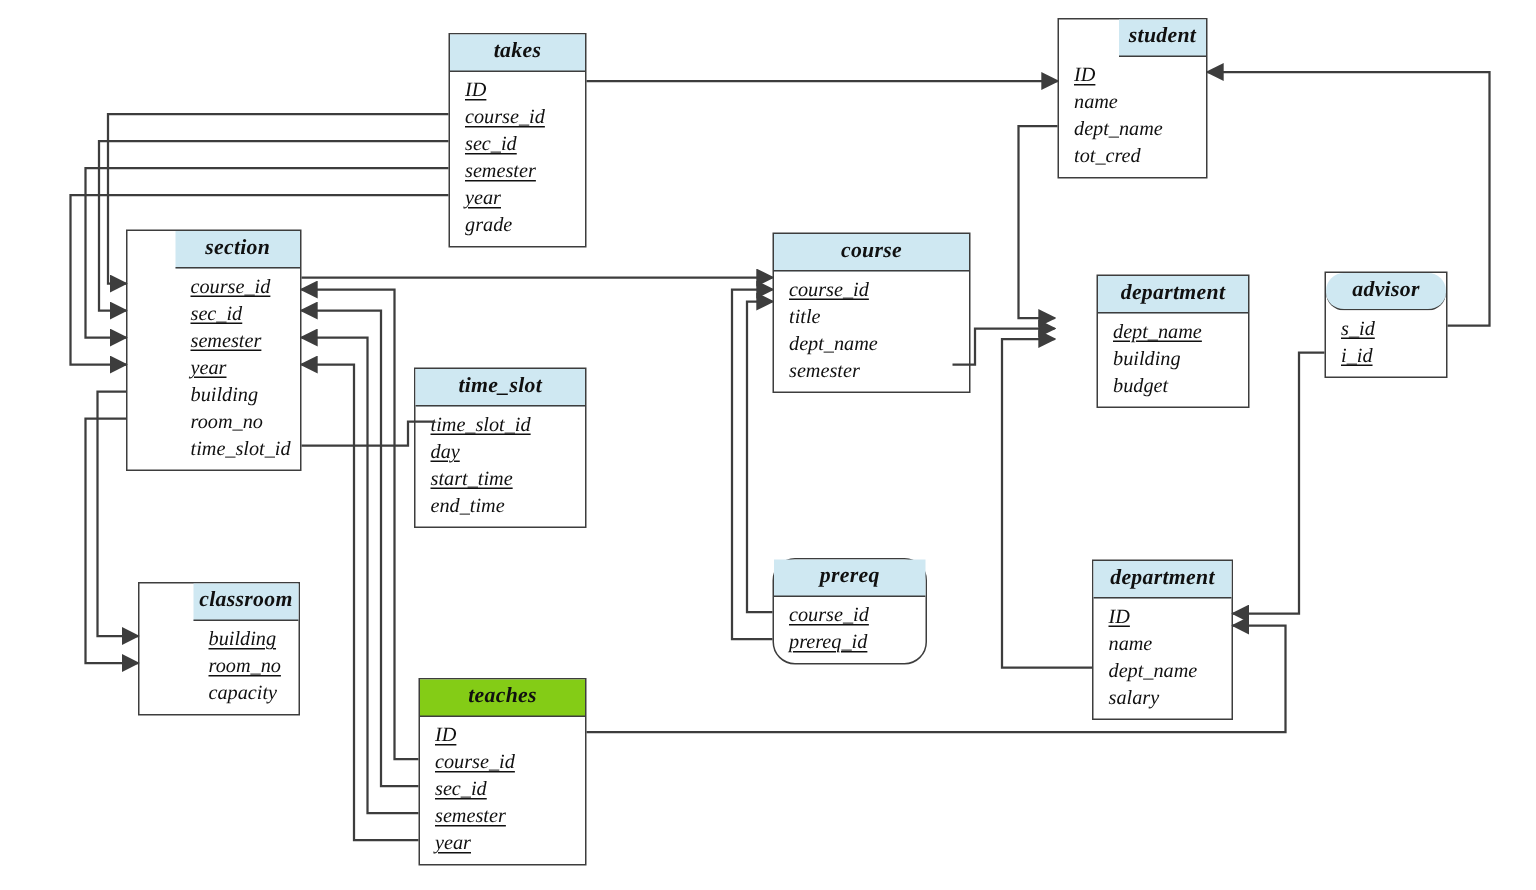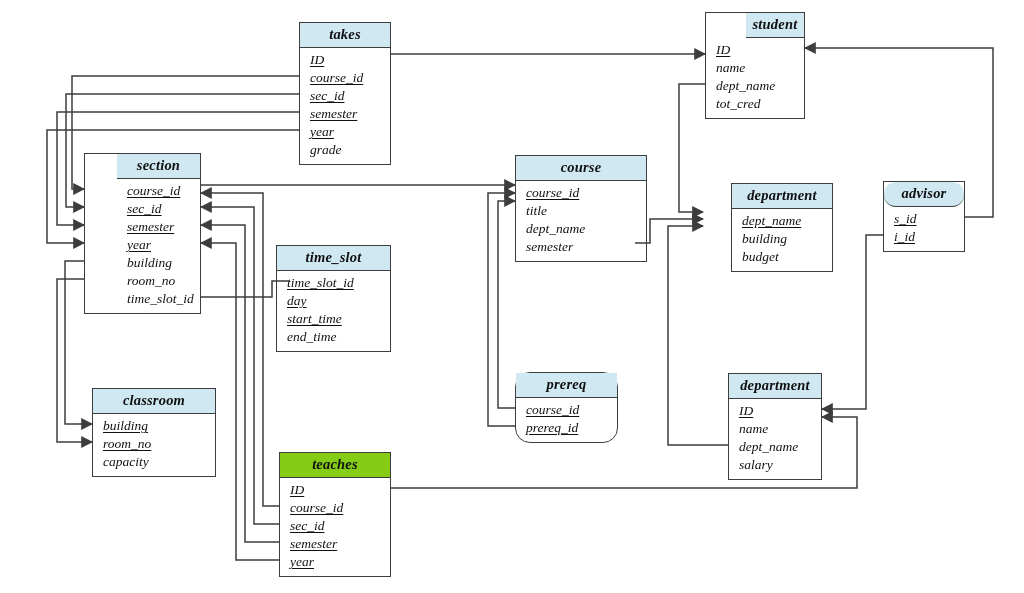--- a/index.html
+++ b/index.html
@@ -115,21 +115,21 @@
     </div>
     <div class="tbl" style="left: 728px; top: 373px; width: 94px; border-color: rgb(61, 61, 61);">
       <div class="tbl-h" style="background: rgb(207, 232, 242); border-color: rgb(61, 61, 61);">department</div>
       <div class="rows">
         <div class="row"><span class="u">ID</span></div>
         <div class="row"><span>name</span></div>
         <div class="row"><span>dept_name</span></div>
         <div class="row"><span>salary</span></div>
       </div>
     </div>
-    <div class="tbl" style="left: 92px; top: 388px; width: 124px; border-color: rgb(61, 61, 61);">
+    <div class="tbl" style="left: 92px; top: 388px; width: 108px; border-color: rgb(61, 61, 61); padding-left: 36px;">
       <div class="tbl-h" style="background: rgb(207, 232, 242); border-color: rgb(61, 61, 61);">classroom</div>
       <div class="rows">
         <div class="row"><span class="u">building</span></div>
         <div class="row"><span class="u">room_no</span></div>
         <div class="row"><span>capacity</span></div>
       </div>
     </div>
     <div class="tbl" style="left: 279px; top: 452px; width: 112px; border-color: rgb(61, 61, 61);">
       <div class="tbl-h" style="background: #84cc16; border-color: rgb(61, 61, 61);">teaches</div>
       <div class="rows">

